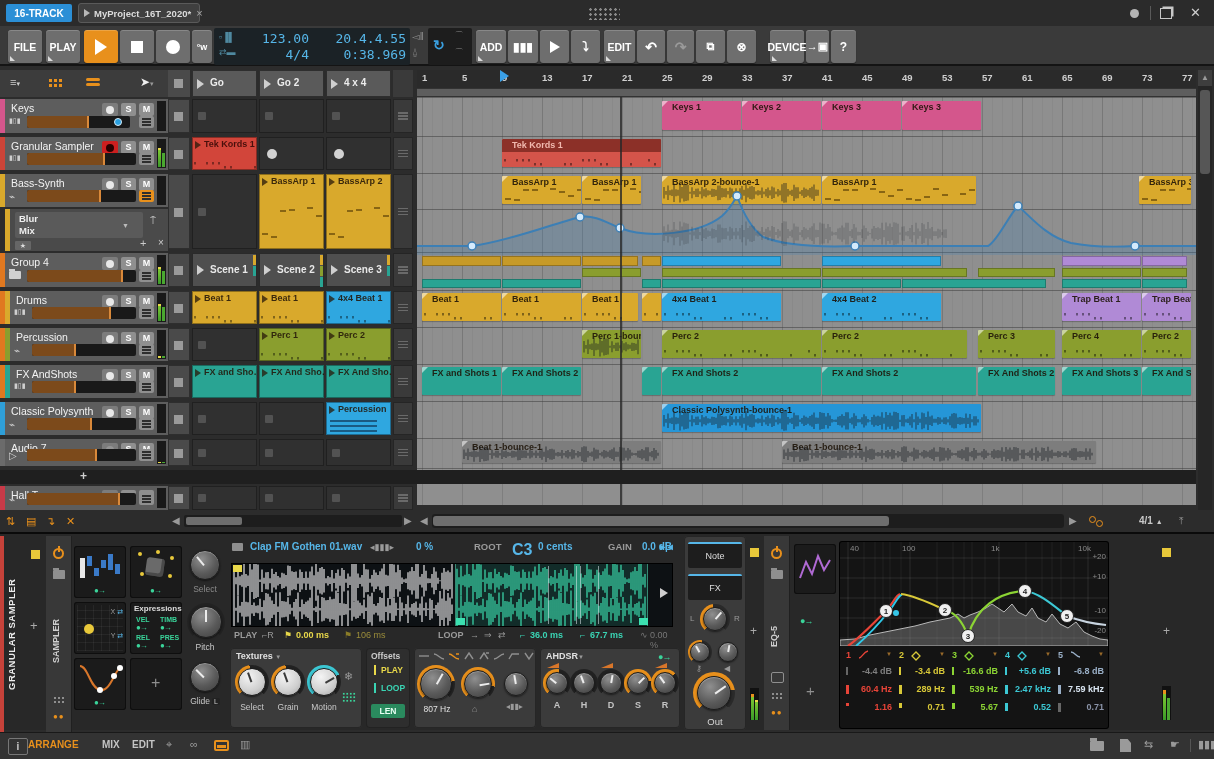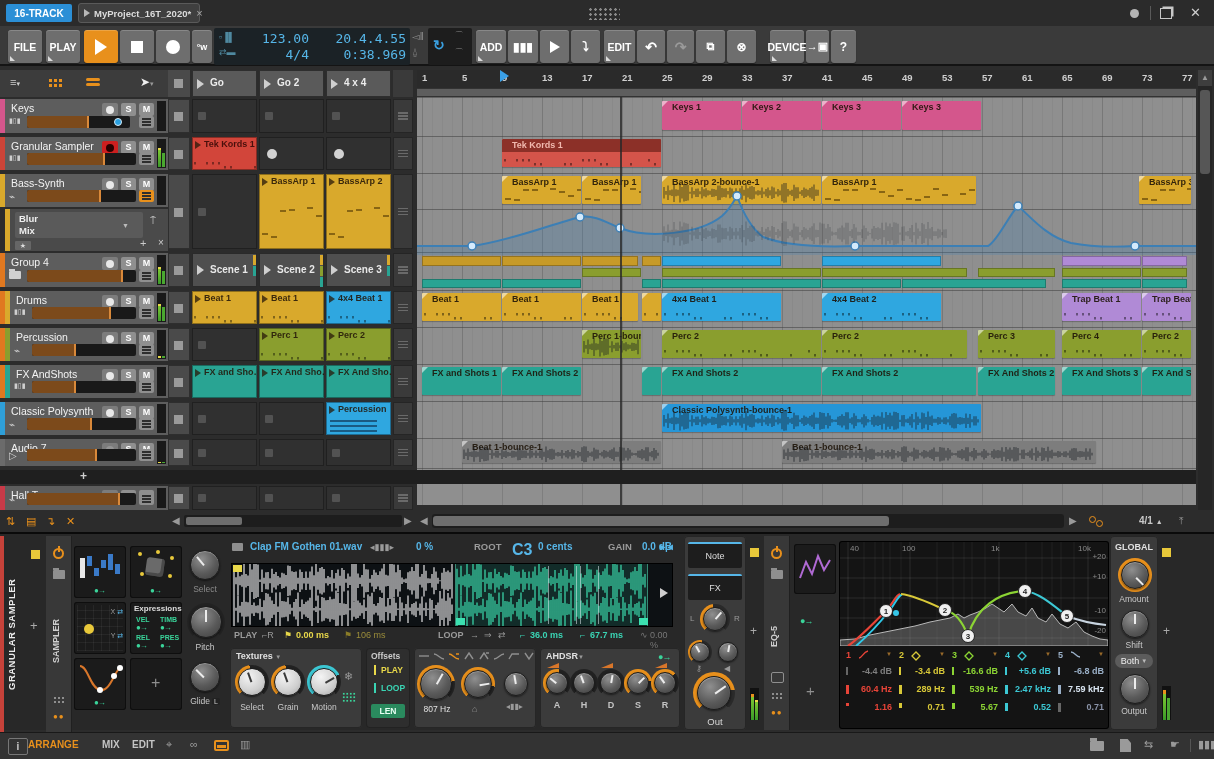--- a/index.html
+++ b/index.html
@@ -1295,40 +1295,20 @@
    <i style="position:absolute;left:2px;top:19px;width:2px;height:8px;background:#9ab0c8;display:block;"></i>
    <span style="position:absolute;right:2px;top:18px;color:#9ab0c8;">-6.8 dB</span>
    <i style="position:absolute;left:2px;top:37px;width:3px;height:9px;background:#9ab0c8;display:block;"></i>
    <span style="position:absolute;right:2px;top:36px;color:#d8e4f0;">7.59 kHz</span>
    <i style="position:absolute;left:2px;top:55px;width:3px;height:9px;background:#666;display:block;"></i>
    <span style="position:absolute;right:2px;top:54px;color:#8a93a8;">0.71</span>
           </div>
         </div>
     </div>
 
-    <div class="abs" style="left:1110px;top:2px;width:48px;height:194px;background:#3b3b3b;border-radius:4px;box-shadow:inset 0 0 0 1px #262626;">
-      <div class="seclbl" style="left:5px;top:6px;">GLOBAL</div>
-      <div class="ring" style="left:8px;top:22px;width:34px;height:34px;background:conic-gradient(#e8901c,#e8901c);"></div>
-      <div class="knob" style="left:11px;top:25px;width:28px;height:28px;">
-          <i style="transform:rotate(135deg);"></i>
-        </div>
-      <div class="klabel" style="left:0;top:58px;width:48px;">Amount</div>
-      <div class="knob" style="left:11px;top:74px;width:28px;height:28px;">
-          <i style="transform:rotate(0deg);"></i>
-        </div>
-      <div class="klabel" style="left:0;top:104px;width:48px;">Shift</div>
-      <div style="position:absolute;left:5px;top:118px;width:38px;height:14px;background:#5c5c5c;border-radius:7px;color:#eee;font-size:9px;display:flex;align-items:center;justify-content:center;gap:2px;">
-          <span>Both</span>
-          <span style="font-size:6px;color:#bbb;">▼</span>
-        </div>
-      <div class="knob" style="left:10px;top:138px;width:30px;height:30px;">
-          <i style="transform:rotate(0deg);"></i>
-        </div>
-      <div class="klabel" style="left:0;top:170px;width:48px;">Output</div>
-    </div>
 
     <div class="abs" style="left:1160px;top:2px;width:14px;height:194px;">
       <div style="position:absolute;left:2px;top:12px;width:9px;height:9px;background:#e8c83a;"></div>
       <div style="position:absolute;left:3px;top:88px;color:#aaa;font-size:12px;">+</div>
       <div style="position:absolute;left:2px;top:150px;width:9px;height:34px;background:#111;">
         <i style="position:absolute;left:1px;bottom:0;width:3px;height:30px;background:linear-gradient(180deg,#e8901c 0 4px,#7ec832 4px,#3a9a28);display:block;"></i>
         <i style="position:absolute;left:5px;bottom:0;width:3px;height:22px;background:#4aa830;display:block;"></i>
       </div>
     </div>
   <div style="position: absolute; left: 74px; top: 12px; width: 52px; height: 52px; background: rgb(27, 27, 27); border-radius: 3px; box-shadow: rgb(14, 14, 14) 0px 0px 0px 1px inset; overflow: hidden;"><svg width="52" height="40">

